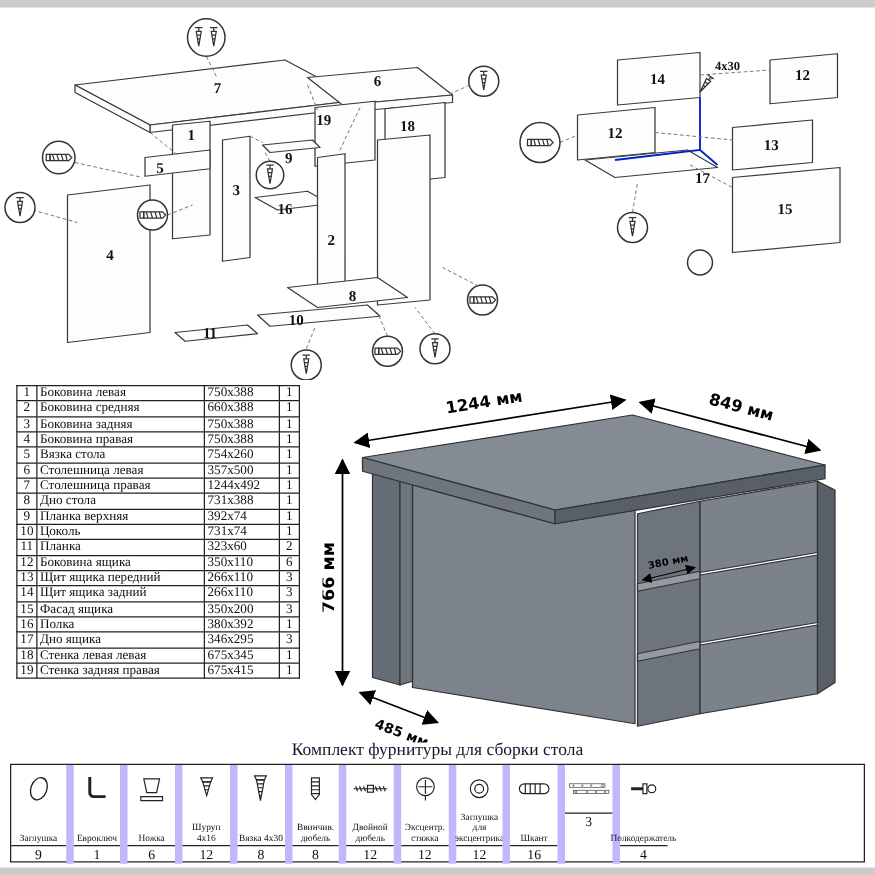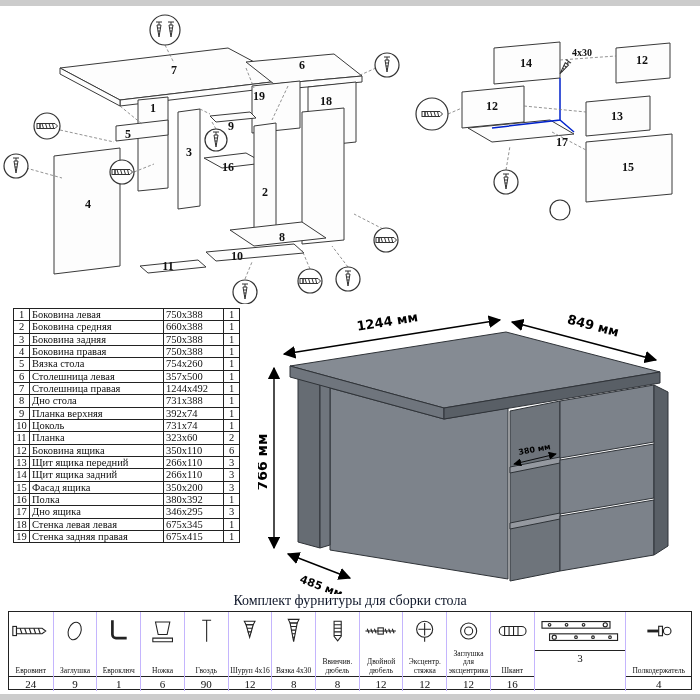--- a/index.html
+++ b/index.html
@@ -15,21 +15,21 @@
   #parts-table td { border:1px solid #222; padding:0 2px; white-space:nowrap; }
   .pt-num  { width:16px; text-align:center; }
   .pt-name { width:134px; }
   .pt-size { width:60px; text-align:left; }
   .pt-qty  { width:16px; text-align:center; }
 
   
   #hardware-title { position:absolute; top:593px; left:0; width:700px; text-align:center; font-size:14px; color:#0f172a; }
   #hardware-table { position:absolute; left:8px; top:611px; width:684px; height:79px; display:grid;
                     grid-template-columns:repeat(12,1fr) 2.1fr 1.5fr; border:1px solid #222; background:#fff; }
-  .hw-col { border-left:1px solid #c4b5fd; display:flex; flex-direction:column; min-width:0; }
+  .hw-col { border-left:6px solid #c4b5fd; display:flex; flex-direction:column; min-width:0; }
   .hw-col:first-child { border-left:none; }
   .hw-icon { height:38px; display:flex; align-items:center; justify-content:center; }
   .hw-icon svg { width:92%; height:34px; }
   .hw-label { flex:1; font-size:7.5px; text-align:center; line-height:1.12; padding:0 1px 1px 1px;
               display:flex; align-items:flex-end; justify-content:center; color:#111; }
   .hw-qty { border-top:1px solid #222; height:15px; font-size:11px; text-align:center; line-height:14px; color:#111; }
 
   svg text { user-select:none; }
   .lbl { font-family:"Liberation Serif",serif; font-weight:bold; font-size:12px; fill:#111; }
   .dim { font-family:"DejaVu Sans",sans-serif; font-weight:bold; fill:#000; }
@@ -353,33 +353,20 @@
       <text class="dim" x="277" y="164" font-size="8" transform="rotate(-11 277 164)">380 мм</text>
     </g>
   </svg>
 
   <div id="hardware-title">Комплект фурнитуры для сборки стола</div>
   <div id="hardware-table">
       <div class="hw-col">
         <div class="hw-icon">
           <svg viewBox="0 0 44 36">
             <g stroke="#222" fill="none" stroke-width="1.2">
-              <rect x="2" y="13" width="4" height="10"></rect>
-              <path d="M6 15h28l4 3-4 3H6z"></path>
-              <path d="M10 15l2 6M15 15l2 6M20 15l2 6M25 15l2 6M30 15l2 6"></path>
-            </g>
-          </svg>
-        </div>
-        <div class="hw-label">Евровинт</div>
-        <div class="hw-qty">24</div>
-      </div>
-      <div class="hw-col">
-        <div class="hw-icon">
-          <svg viewBox="0 0 44 36">
-            <g stroke="#222" fill="none" stroke-width="1.2">
               <ellipse cx="22" cy="18" rx="7" ry="10" transform="rotate(20 22 18)"></ellipse>
             </g>
           </svg>
         </div>
         <div class="hw-label">Заглушка</div>
         <div class="hw-qty">9</div>
       </div>
       <div class="hw-col">
         <div class="hw-icon">
           <svg viewBox="0 0 44 36">
@@ -393,31 +380,20 @@
         <div class="hw-icon">
           <svg viewBox="0 0 44 36">
             <g stroke="#222" fill="none" stroke-width="1.2">
               <path d="M14 8h16l-3 14h-10z"></path>
               <path d="M11 26h22v4H11z"></path>
             </g>
           </svg>
         </div>
         <div class="hw-label">Ножка</div>
         <div class="hw-qty">6</div>
-      </div>
-      <div class="hw-col">
-        <div class="hw-icon">
-          <svg viewBox="0 0 44 36">
-            <g stroke="#222" fill="none" stroke-width="1.2">
-              <path d="M17 6h10M22 6v24"></path>
-            </g>
-          </svg>
-        </div>
-        <div class="hw-label">Гвоздь</div>
-        <div class="hw-qty">90</div>
       </div>
       <div class="hw-col">
         <div class="hw-icon">
           <svg viewBox="0 0 44 36">
             <g stroke="#222" fill="none" stroke-width="1.2">
               <path d="M16 7h12l-2 4h-8z"></path>
               <path d="M18 11h8l-4 14z"></path>
               <path d="M19 15h6M19.8 19h4.4"></path>
             </g>
           </svg>

